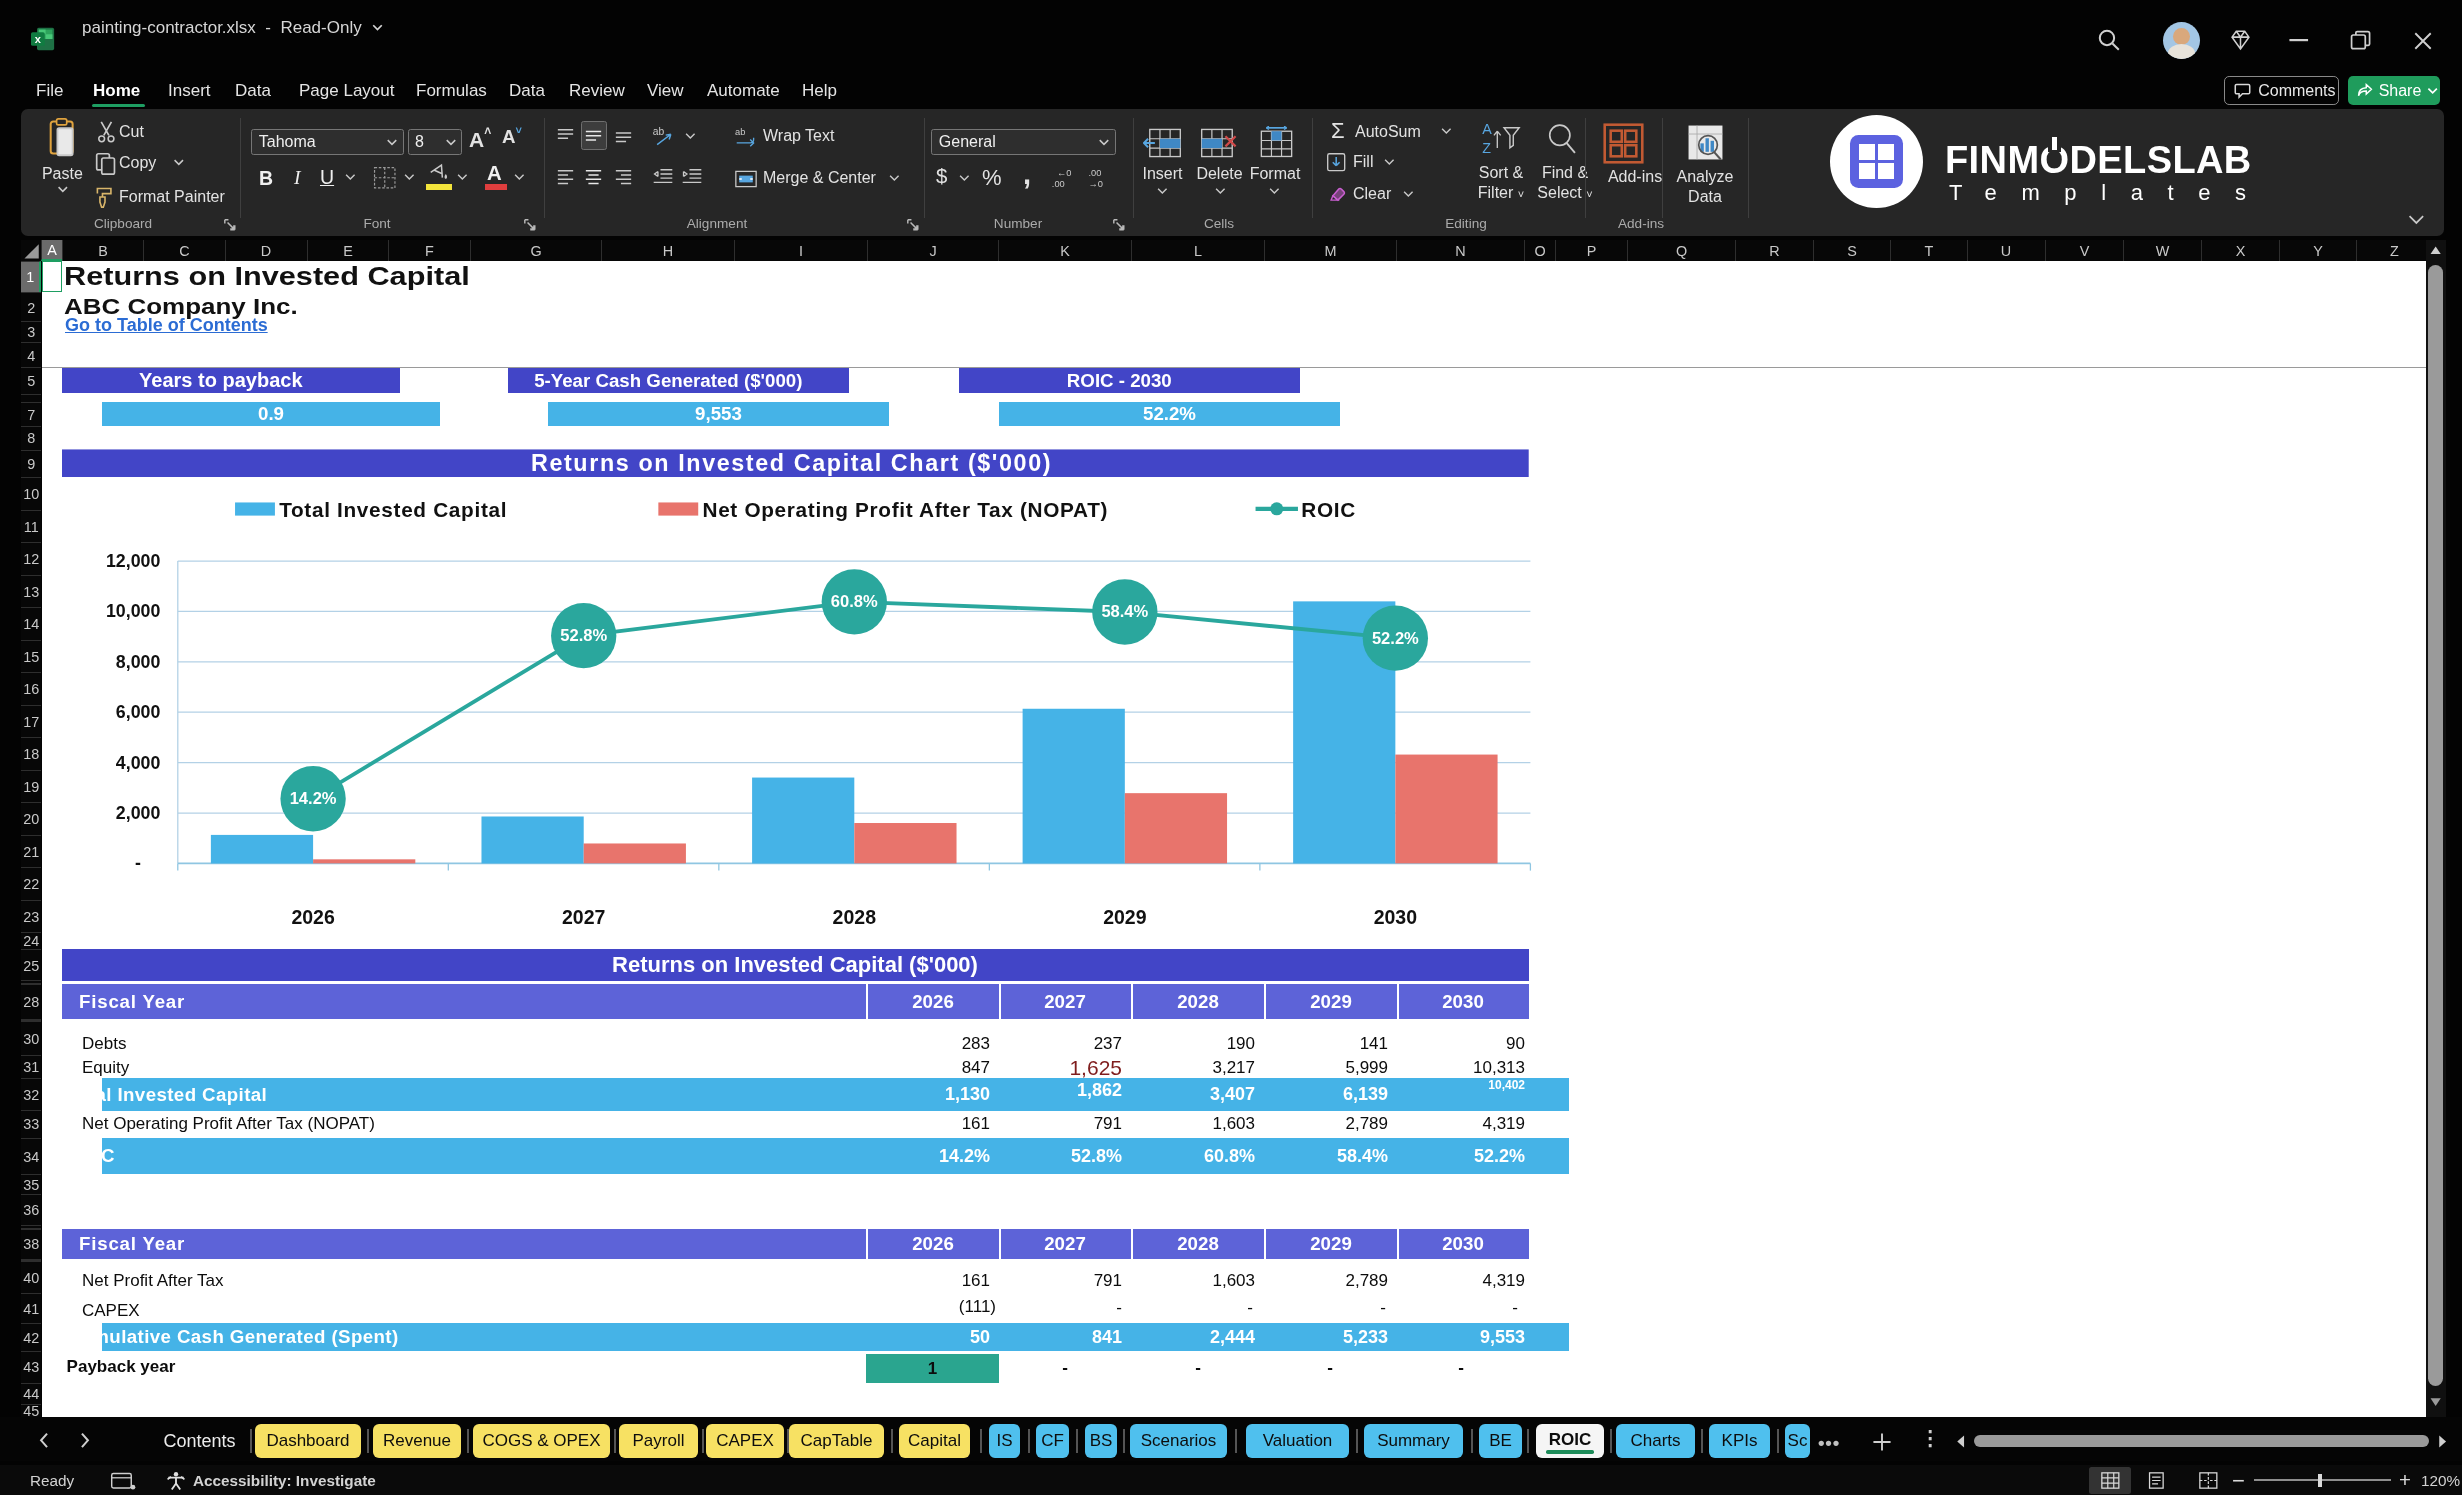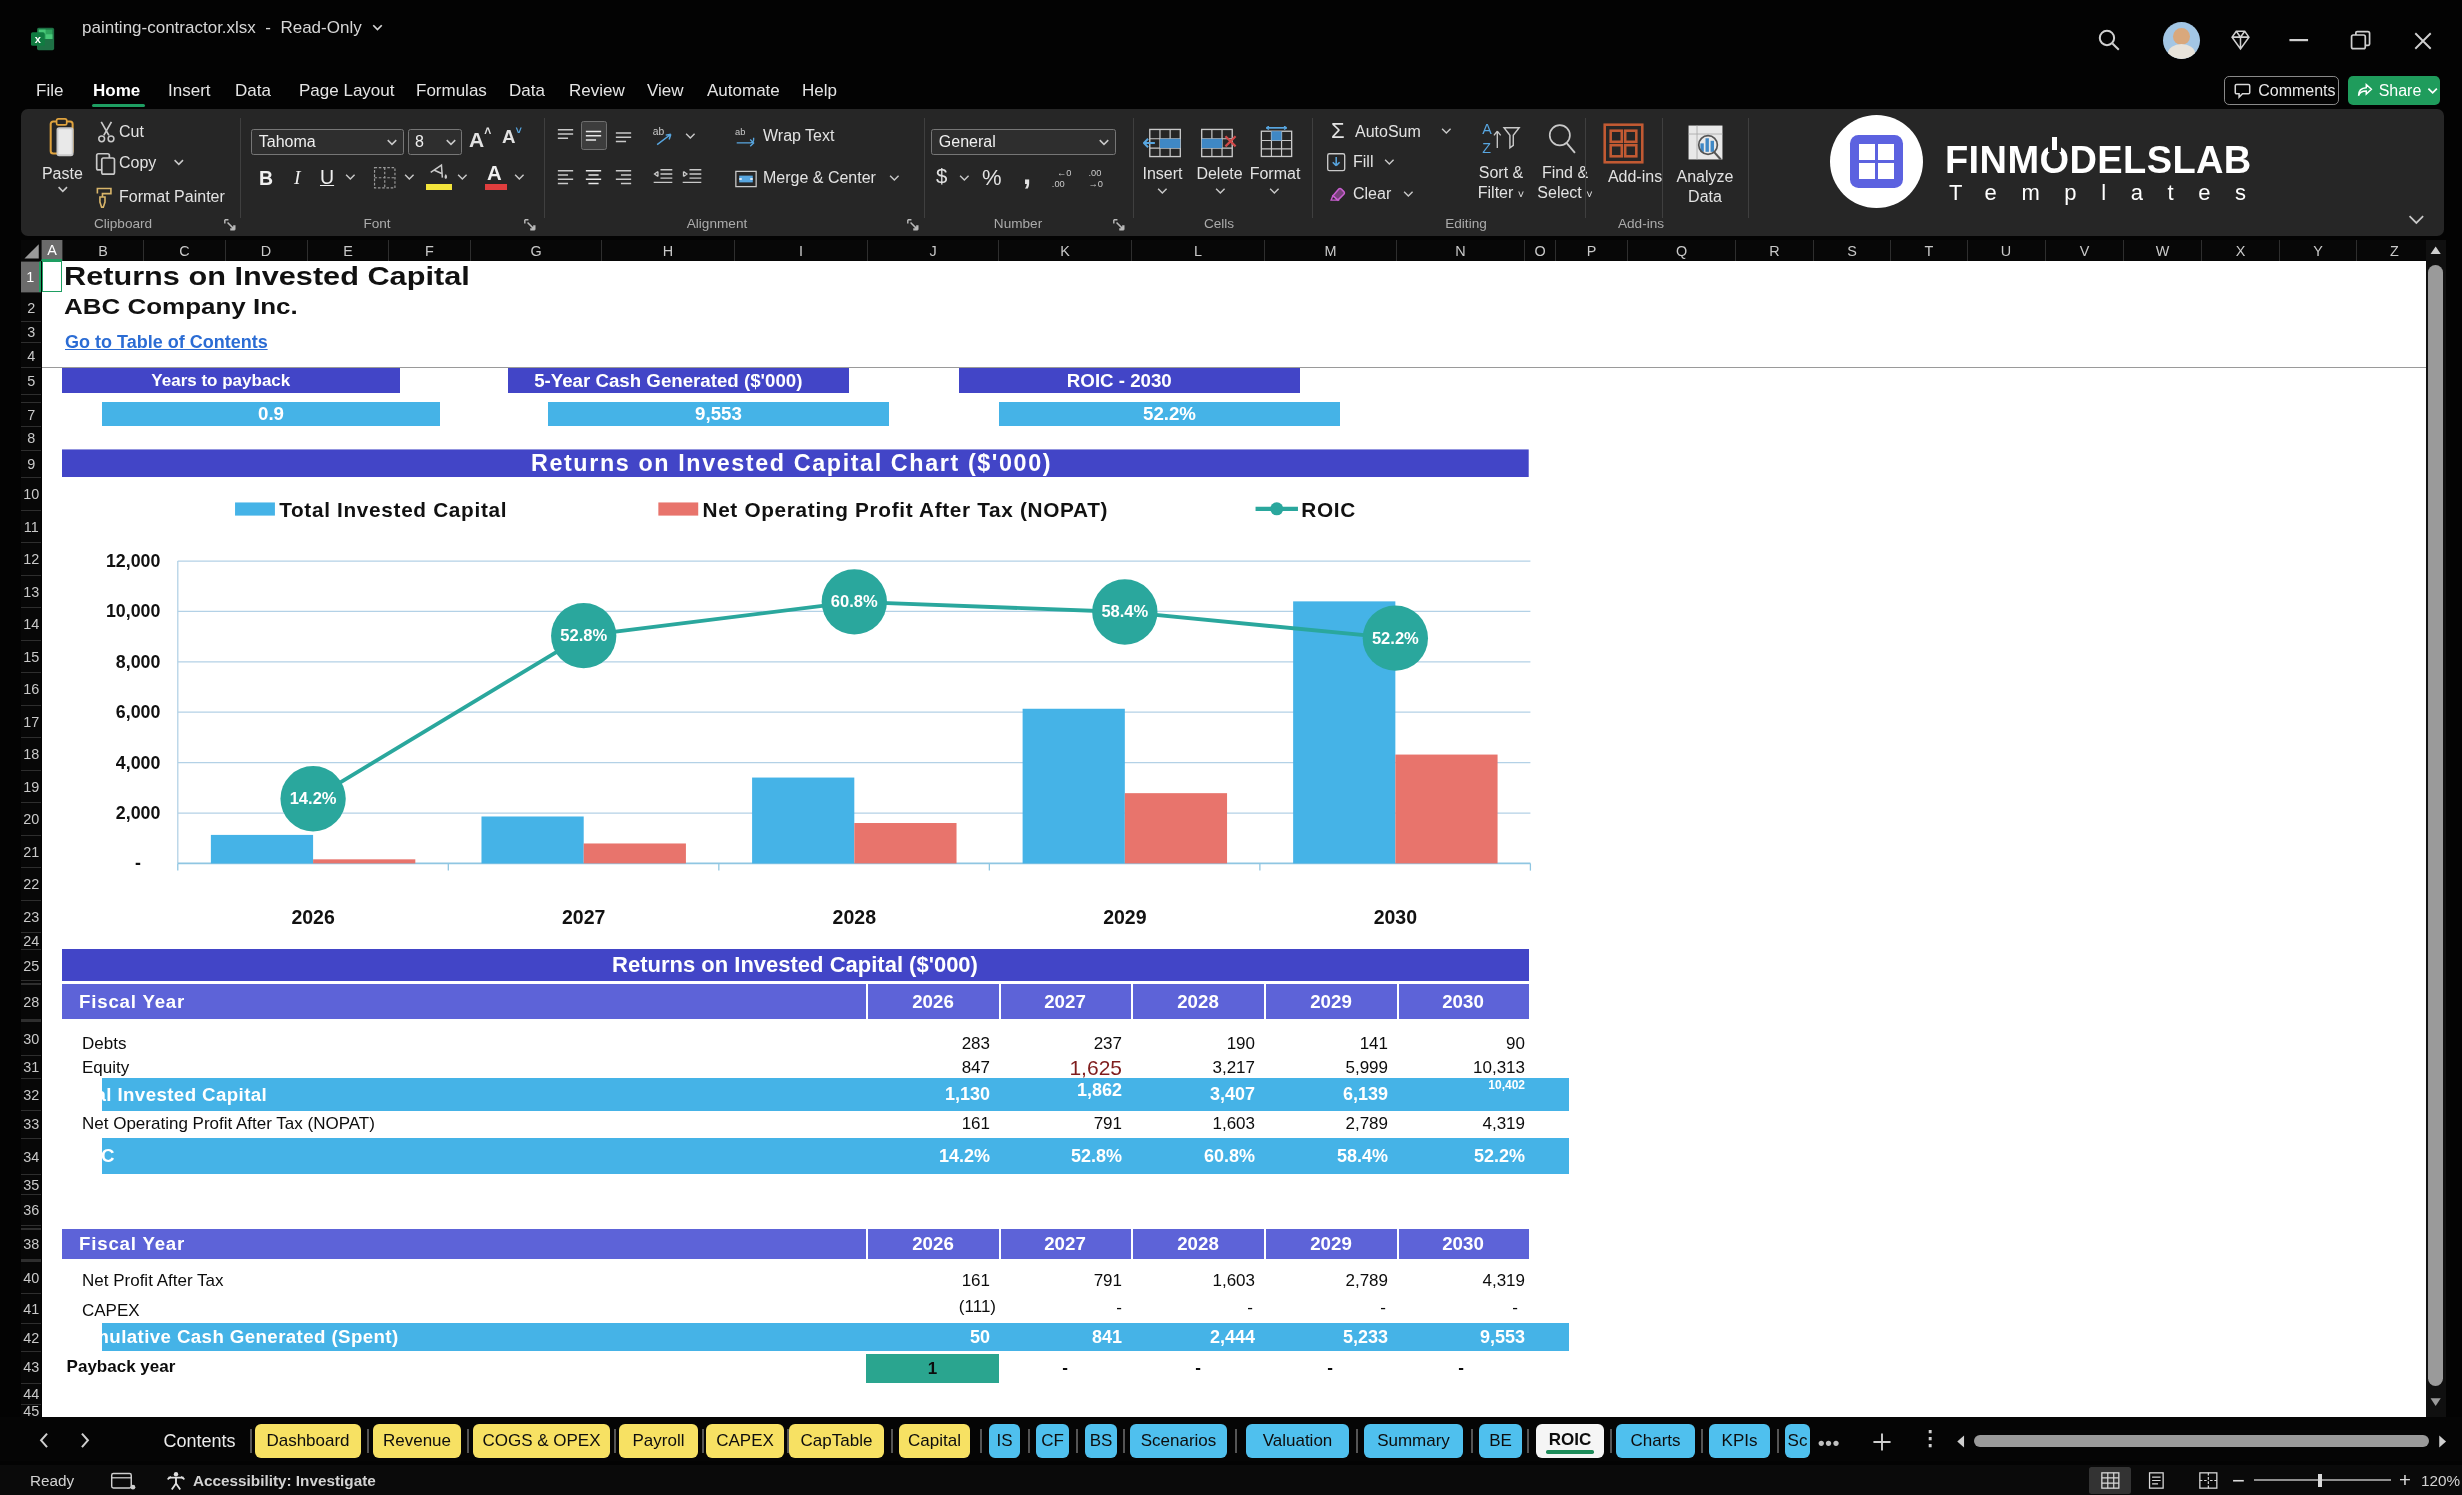--- a/index.html
+++ b/index.html
@@ -447,23 +447,23 @@
     <div class="rowh" style="top:1032px;height:30px">41</div>
     <div class="rowh" style="top:1062px;height:28px">42</div>
     <div class="rowh" style="top:1090px;height:31px">43</div>
     <div class="rowh" style="top:1122px;height:21.6px">44</div>
     <div class="rowh" style="top:1143px;height:12.3px">45</div>
   </div>
   <div id="sheet">
     <div class="abs" style="left:0;top:0;width:20.4px;height:31px;border:1.7px solid #1e9e62"></div>
     <div class="abs vctr b" style="left:22px;top:0;height:31px;font-size:26px;color:#111;transform:scaleX(1.18);transform-origin:0 50%;white-space:nowrap">Returns on Invested Capital</div>
     <div class="abs vctr b" style="left:22px;top:31px;height:29px;font-size:22px;color:#111;transform:scaleX(1.18);transform-origin:0 50%;white-space:nowrap">ABC Company Inc.</div>
-    <div class="abs vctr b" style="left:23px;top:72px;height:19.5px;font-size:18px;color:#2b6cd4;text-decoration:underline">Go to Table of Contents</div>
+    <div class="abs vctr b" style="left:23px;top:55px;height:19.5px;font-size:18px;color:#2b6cd4;text-decoration:underline">Go to Table of Contents</div>
     <div class="abs" style="left:0;top:106px;width:2384px;height:0.8px;background:#9a9a9a"></div>
-    <div class="band indigo" style="left:20px;top:107px;width:338px;height:25px;font-size:17px;padding-right:20.4px">Years to payback</div>
+    <div class="band indigo" style="left:20px;top:107px;width:338px;height:25px;font-size:20px;padding-right:20.4px">Years to payback</div>
     <div class="band lblue" style="left:20px;top:141px;width:338px;height:24px;font-size:18.7px">0.9</div>
     <div class="band indigo" style="left:466px;top:107px;width:341px;height:25px;font-size:18.7px;padding-right:20.4px">5-Year Cash Generated ($'000)</div>
     <div class="band lblue" style="left:466px;top:141px;width:341px;height:24px;font-size:18.7px">9,553</div>
     <div class="band indigo" style="left:917px;top:107px;width:341px;height:25px;font-size:18.7px;padding-right:20.4px">ROIC - 2030</div>
     <div class="band lblue" style="left:917px;top:141px;width:341px;height:24px;font-size:18.7px">52.2%</div>
     <svg class="abs" style="left:19.5px;top:188px" width="1493" height="509" viewBox="0 0 1760 600">
     <rect x="0" y="0.5" width="1729" height="32.5" fill="#4245c7"></rect>
     <text x="860" y="26" text-anchor="middle" font-size="27.5" font-weight="bold" letter-spacing="1.9" fill="#fff">Returns on Invested Capital Chart ($'000)</text>
     <rect x="204" y="63" width="47" height="15.5" fill="#45b3e7"></rect>
     <text x="256" y="80" font-size="24.5" font-weight="bold" letter-spacing="0.8" fill="#111">Total Invested Capital</text>

